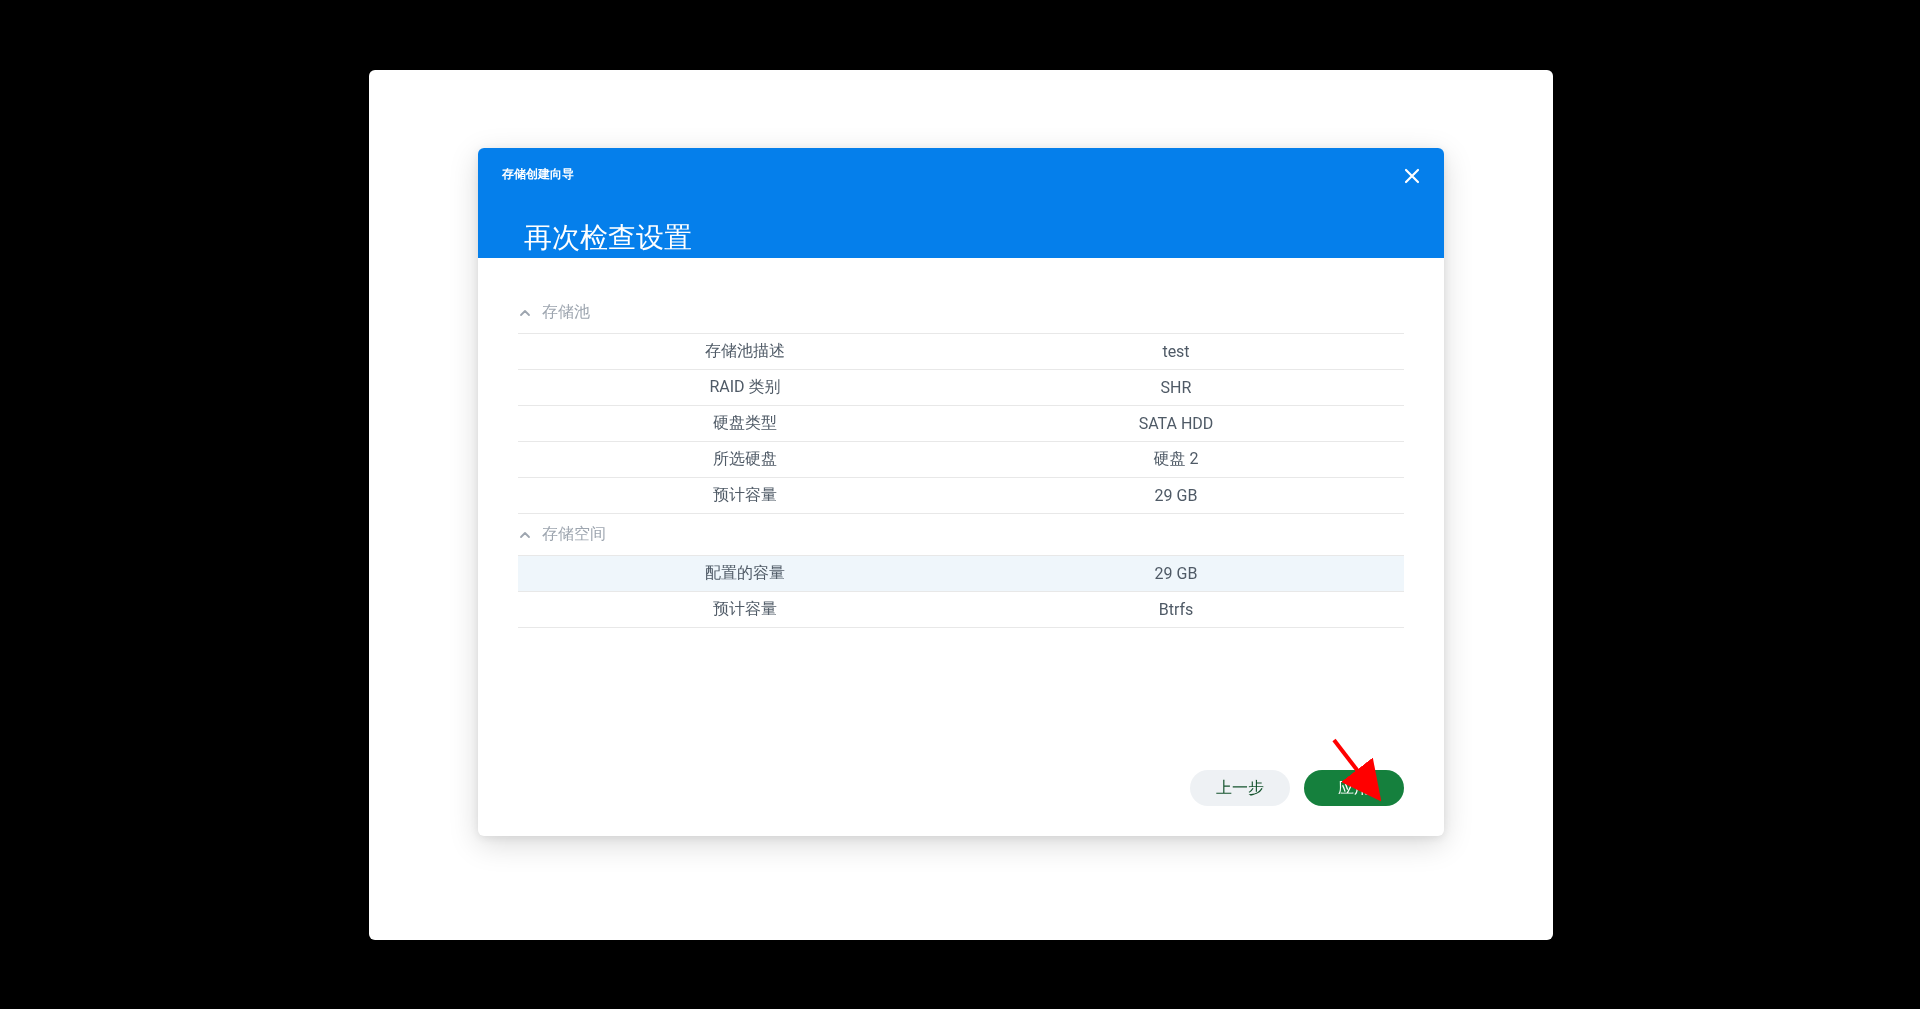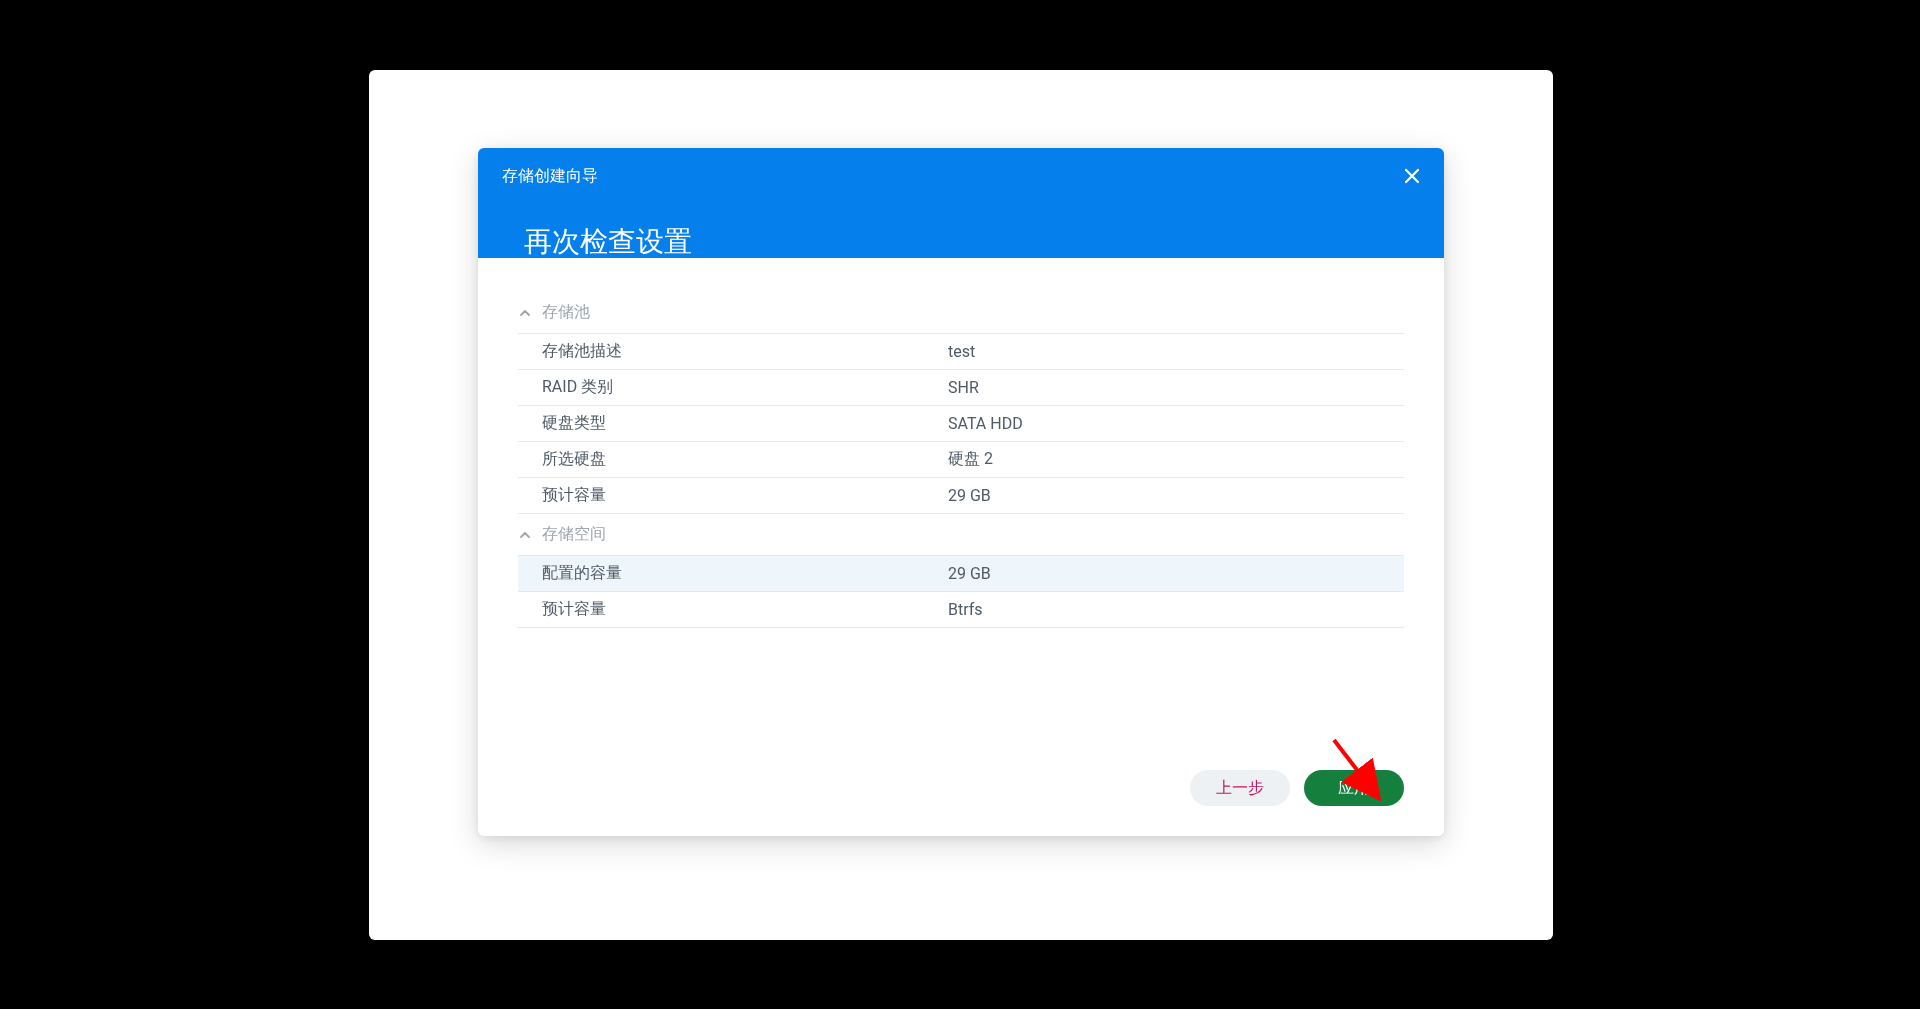--- a/index.html
+++ b/index.html
@@ -33,22 +33,22 @@
       overflow: hidden;
     }
     .dialog-header {
       background: #057FEB;
       color: #fff;
       padding: 18px 24px 0 24px;
       height: 110px;
       position: relative;
     }
     .dialog-title-small {
-      font-size: 16px;
-      font-weight: 400;
+      font-size: 12px;
+      font-weight: 700;
     }
     .dialog-title-large {
       font-size: 28px;
       font-weight: 400;
       margin-top: 36px;
       margin-left: 22px;
     }
     .close-btn {
       position: absolute;
       top: 16px;
@@ -58,20 +58,21 @@
       cursor: pointer;
       display: flex;
       align-items: center;
       justify-content: center;
     }
     .close-btn svg { width: 16px; height: 16px; }
     .dialog-body {
       flex: 1;
       padding: 34px 40px 0 40px;
       overflow: auto;
+      text-align: center;
     }
     .section-header {
       display: flex;
       align-items: center;
       gap: 10px;
       padding: 10px 0;
       border-bottom: 1px solid #E8E8E8;
       color: #9DA5AF;
       font-size: 16px;
       cursor: pointer;
@@ -107,21 +108,21 @@
       min-width: 100px;
       height: 36px;
       border-radius: 18px;
       border: none;
       font-size: 16px;
       cursor: pointer;
       padding: 0 22px;
     }
     .btn-secondary {
       background: #EEF1F4;
-      color: #be185d;
+      color: #14532d;
     }
     .btn-primary {
       background: #15803d;
       color: #fff;
     }
     .arrow-annotation {
       position: absolute;
       pointer-events: none;
     }
   </style>

